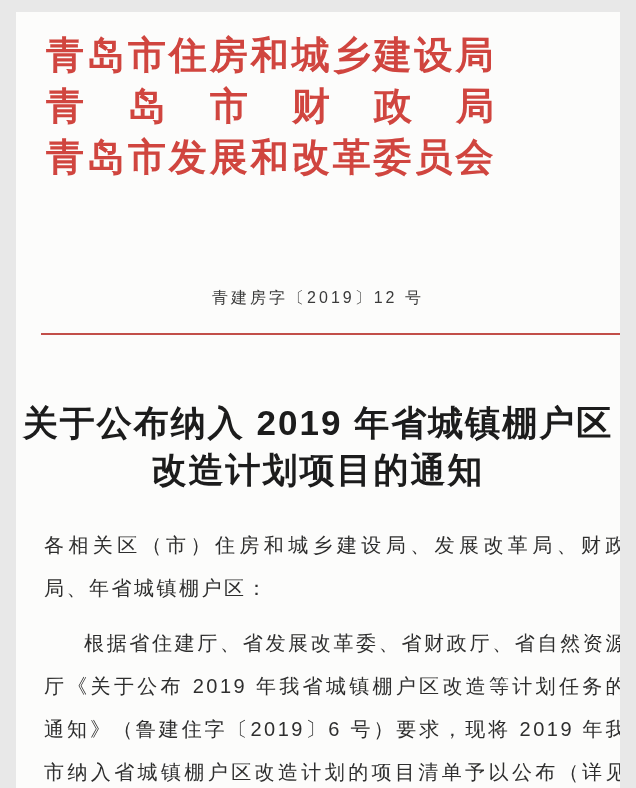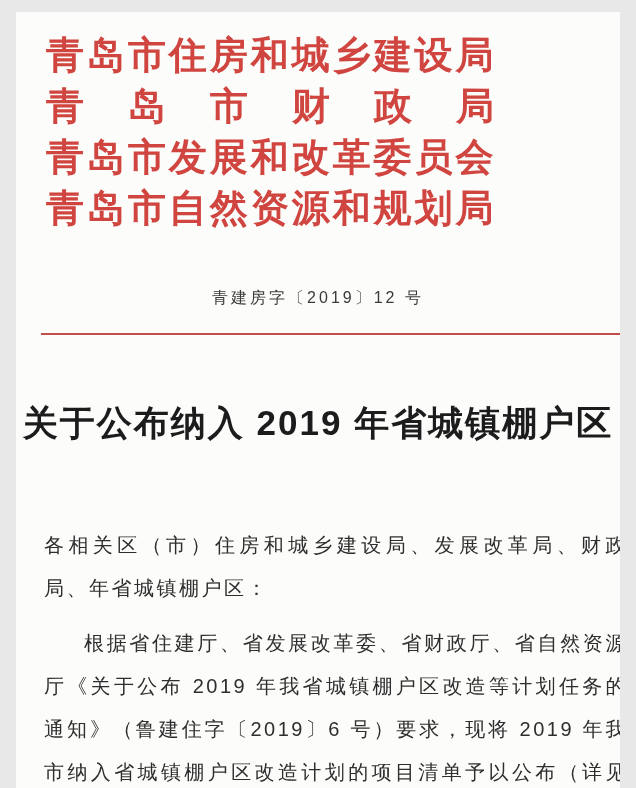--- a/index.html
+++ b/index.html
@@ -108,30 +108,30 @@
 </style>
 </head>
 <body>
 
 <div class="page">
 
   <div class="agencies">
     <div class="agency-line">青岛市住房和城乡建设局</div>
     <div class="agency-line spread">青岛市财政局</div>
     <div class="agency-line">青岛市发展和改革委员会</div>
-    <div class="agency-line">青岛市自然资源和规划局</div>
   </div>
 
 
   <div class="doc-number">青建房字〔2019〕12 号</div>
 
   <hr class="red-line">
 
   <div class="title">
     <div>关于公布纳入 2019 年省城镇棚户区</div>
+    <div>改造计划项目的通知</div>
   </div>
 
   <div class="body-text">
     <p>各相关区（市）住房和城乡建设局、发展改革局、财政局、年省城镇棚户区：</p>
     <p class="indent">根据省住建厅、省发展改革委、省财政厅、省自然资源厅《关于公布 2019 年我省城镇棚户区改造等计划任务的通知》（鲁建住字〔2019〕6 号）要求，现将 2019 年我市纳入省城镇棚户区改造计划的项目清单予以公布（详见附件）。</p>
   </div>
 
 </div>
 
 </body></html>

